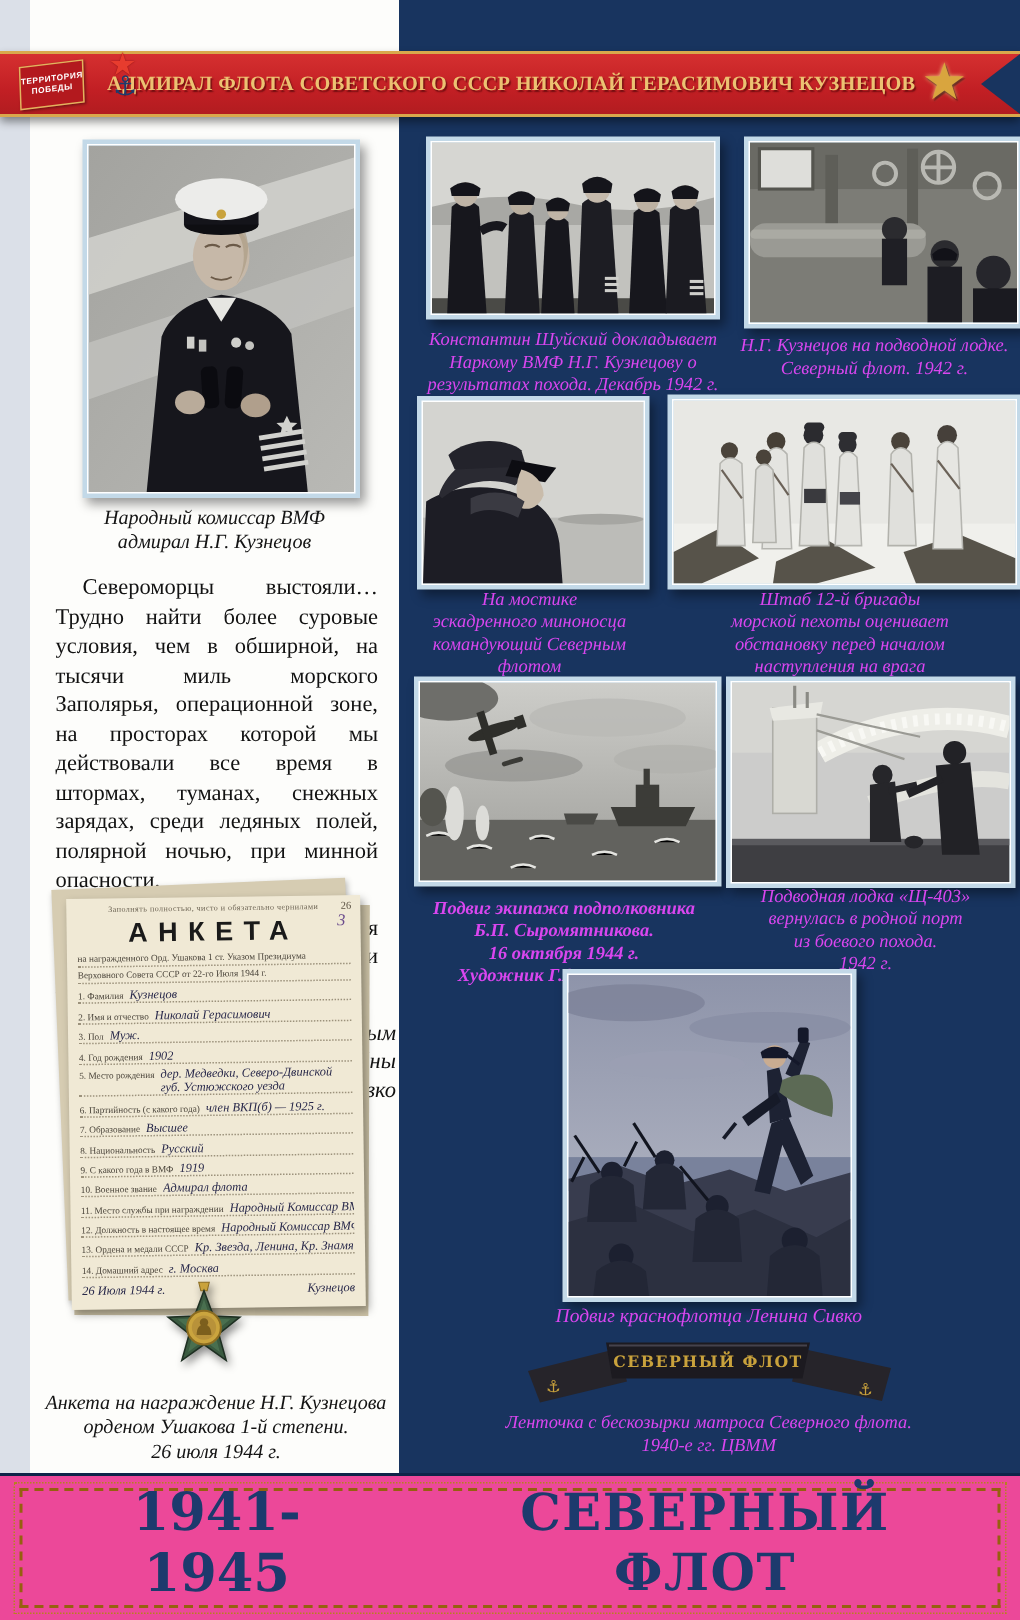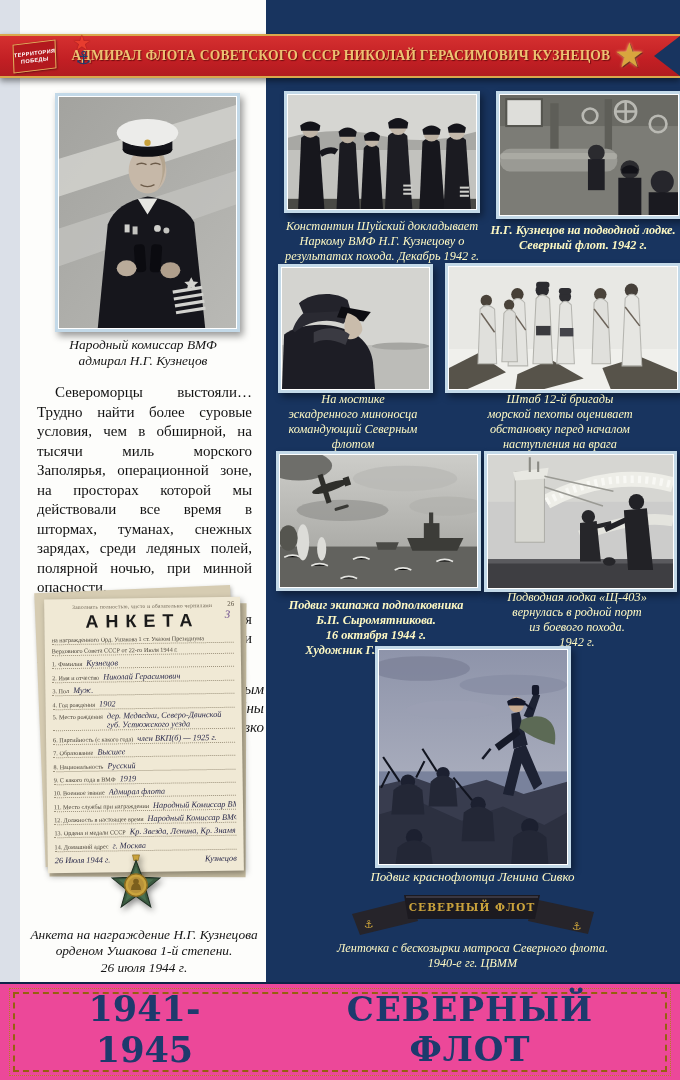--- a/index.html
+++ b/index.html
@@ -46,21 +46,21 @@
   .banner-star { font-size:34px; color:#d9a53e; margin-right:44px; line-height:1;
     text-shadow:1px 1px 1px rgba(0,0,0,.5), 0 0 3px #f6d98a; }
 
   
   .frame { background:#c3d9e8; padding:3px; box-shadow:3px 4px 7px rgba(0,0,0,.4); }
   .frame .ph { display:block; border:1px solid #fff; width:100%; height:100%; box-sizing:border-box; }
   .frame svg { display:block; }
 
   
   .cap-blue {
-    color:#fef9c3; font-style:italic; font-size:12.3px; line-height:1.22;
+    color:#d946ef; font-style:italic; font-size:12.3px; line-height:1.22;
     text-align:center; white-space:pre-line;
   }
   .cap-white {
     color:#141414; font-style:italic; font-size:13.4px; line-height:1.22;
     text-align:center; white-space:pre-line;
   }
 
   
   .body-text { left:25px; top:371px; width:239px; color:#121212;
     font-size:15px; line-height:1.3; text-align:justify; }
@@ -329,21 +329,21 @@
         <circle cx="92" cy="56" r="8" fill="#2b2b2f"></circle>
           <rect x="84" y="62" width="16" height="30" fill="#1f1f25"></rect>
         <circle cx="124" cy="72" r="9" fill="#2b2b2f"></circle>
           <rect x="113" y="80" width="22" height="36" fill="#1d1d23"></rect>
         <path d="M116,72 Q124,64 132,72 l-1,4 -14,0 Z" fill="#121218"></path>
         <circle cx="155" cy="84" r="11" fill="#26262c"></circle>
           <rect x="142" y="94" width="28" height="22" fill="#1a1a20"></rect>
       </g>
     </svg>
   </div>
-  <div class="abs cap-blue" style="left:490px; top:223px; width:186px;font-weight:bold;">Н.Г. Кузнецов на подводной лодке.
+  <div class="abs cap-blue" style="left:490px; top:223px; width:186px;">Н.Г. Кузнецов на подводной лодке.
 Северный флот. 1942 г.</div>
 
   <div class="abs frame" style="left:278px; top:264px; width:149px; height:123px;">
     <svg class="ph" viewBox="0 0 139 113" preserveAspectRatio="none" width="100%" height="100%">
       <rect width="139" height="113" fill="#d4d4d0"></rect>
       <rect y="72" width="139" height="41" fill="#bcbcb8"></rect>
       <ellipse cx="112" cy="73" rx="27" ry="3.4" fill="#a6a6a2"></ellipse>
       <path d="M0,113 L2,62 C14,54 36,50 56,56 C76,62 84,74 86,88 L88,113 Z" fill="#1d1d25"></path>
       <path d="M10,58 C16,40 34,30 52,32 L62,36 L64,46 L58,52 C42,46 24,50 12,60 Z" fill="#2a2a32"></path>
       <path d="M16,33 C28,22 52,22 62,30 L65,40 L20,42 Z" fill="#23232b"></path>

